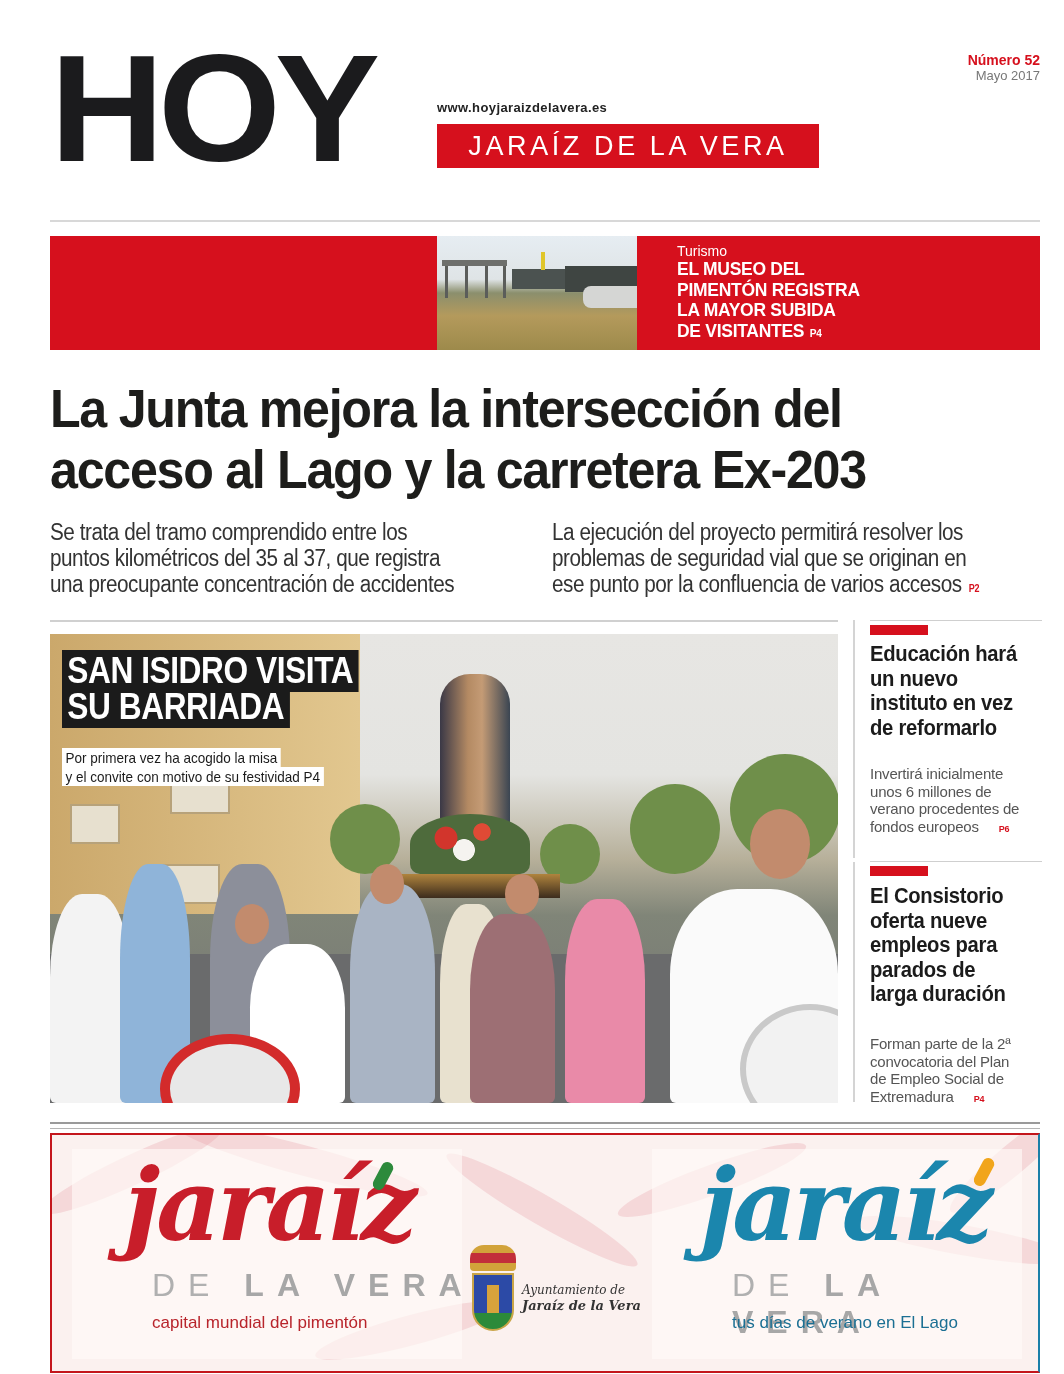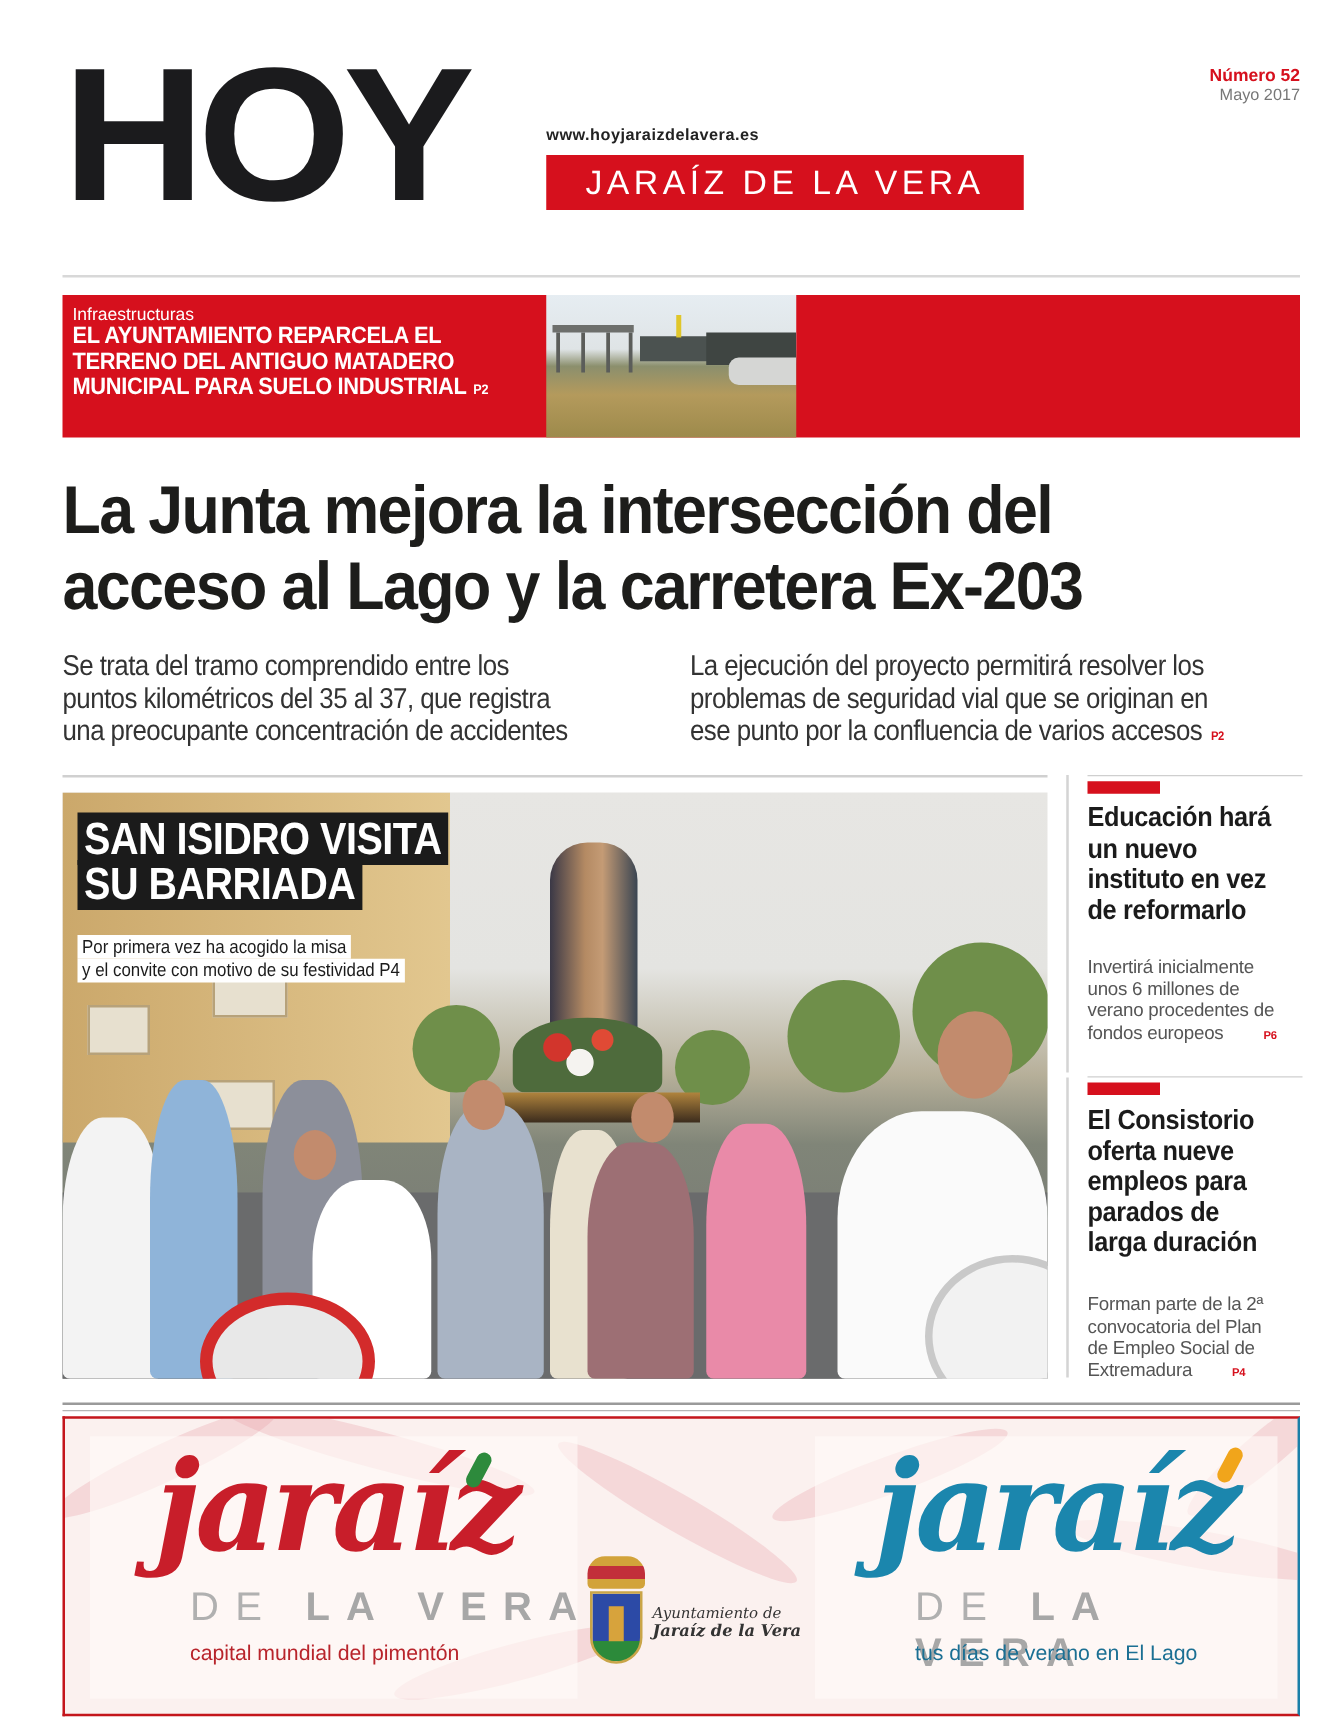--- a/index.html
+++ b/index.html
@@ -52,21 +52,21 @@
   .photo-title2 { position: absolute; left: 62px; top: 688px; background: #1b1b1b; color: #fff; font-weight: bold; font-size: 36px; line-height: 38px; padding: 0 6px 2px 6px; letter-spacing: -0.5px; transform: scaleX(0.88); transform-origin: left top; white-space: nowrap; }
   .photo-cap { position: absolute; left: 62px; top: 748px; background: #fff; color: #1b1b1b; font-size: 15px; line-height: 19px; padding: 0 4px; transform: scaleX(0.9); transform-origin: left top; white-space: nowrap; }
   .photo-cap2 { position: absolute; left: 62px; top: 767px; background: #fff; color: #1b1b1b; font-size: 15px; line-height: 19px; padding: 0 4px; transform: scaleX(0.9); transform-origin: left top; white-space: nowrap; }
 
   
   .vline { position: absolute; left: 853px; width: 2px; background: #d4d4d4; }
   .side-hr { position: absolute; left: 870px; width: 172px; height: 1px; background: #cfcfcf; }
   .side-bar { position: absolute; left: 870px; width: 58px; height: 10px; background: #d6101d; }
   .side-title { position: absolute; left: 870px; width: 185px; font-weight: bold; font-size: 22px; line-height: 24.5px; color: #1b1b1b; letter-spacing: -0.3px; transform: scaleX(0.92); transform-origin: left top; }
   .side-text { position: absolute; left: 870px; width: 180px; font-size: 15px; line-height: 17.5px; color: #555; letter-spacing: -0.2px; }
-  .side-text .pg { color: #d6101d; font-size: 9px; font-weight: bold; margin-left: 20px; padding-left: 12px; }
+  .side-text .pg { color: #d6101d; font-size: 9px; font-weight: bold; margin-left: 8px; padding-left: 12px; }
 
   
   .hr-b1 { position: absolute; left: 50px; top: 1122px; width: 990px; height: 2px; background: #9a9a9a; }
   .hr-b2 { position: absolute; left: 50px; top: 1128px; width: 990px; height: 1px; background: #b5b5b5; }
   .ad { position: absolute; left: 50px; top: 1133px; width: 990px; height: 240px; background: #fbf1ef; border: 2px solid #c4161c; border-right-color: #1a7fa8; overflow: hidden; }
   .ad::after { content: ""; position: absolute; left: 0; top: -2px; width: 100%; height: 2px; background: linear-gradient(90deg, #c4161c 0%, #c4161c 50%, #1a7fa8 60%, #1a7fa8 100%); }
   .pepper { position: absolute; height: 30px; border-radius: 50%; background: rgba(230, 150, 160, 0.28); }
   .ad-left { position: absolute; left: 20px; top: 14px; width: 390px; height: 210px; background: rgba(255,250,247,0.65); }
   .ad-right { position: absolute; left: 600px; top: 14px; width: 370px; height: 210px; background: rgba(255,250,247,0.65); }
   .script { position: absolute; font-family: "DejaVu Serif", serif; font-style: italic; font-weight: bold; font-size: 100px; line-height: 100px; letter-spacing: -4px; }
@@ -95,38 +95,39 @@
 <div class="logo">HOY</div>
 <div class="url">www.hoyjaraizdelavera.es</div>
 <div class="edition">JARAÍZ DE LA VERA</div>
 <div class="issue">
   <div class="num">Número 52</div>
   <div class="date">Mayo 2017</div>
 </div>
 <div class="hr-top"></div>
 
 <div class="banner">
-  <div class="item" style="left:8px;">
-    <div class="kicker">Infraestructuras</div>
-    <div class="title">
-      <div>EL AYUNTAMIENTO REPARCELA EL</div>
-      <div>TERRENO DEL ANTIGUO MATADERO</div>
-      <div><span>MUNICIPAL PARA SUELO INDUSTRIAL</span><span class="pg">P2</span></div>
-    </div>
-  </div>
   <div class="photo" title="Terreno del antiguo matadero municipal">
     <div class="shed"></div>
     <div class="post" style="left:8px"></div>
     <div class="post" style="left:28px"></div>
     <div class="post" style="left:48px"></div>
     <div class="post" style="left:66px"></div>
     <div class="bldg"></div>
     <div class="pole"></div>
     <div class="bldg2"></div>
     <div class="tank"></div>
+  </div>
+  <div class="item" style="left:627px;">
+    <div class="kicker">Turismo</div>
+    <div class="title">
+      <div>EL MUSEO DEL</div>
+      <div>PIMENTÓN REGISTRA</div>
+      <div>LA MAYOR SUBIDA</div>
+      <div><span>DE VISITANTES</span><span class="pg">P4</span></div>
+    </div>
   </div>
 </div>
 
 <h1 class="headline">
   <div>La Junta mejora la intersección del</div>
   <div>acceso al Lago y la carretera Ex-203</div>
 </h1>
 <div class="deck" style="left:50px;">
   <div>Se trata del tramo comprendido entre los</div>
   <div>puntos kilométricos del 35 al 37, que registra</div>

